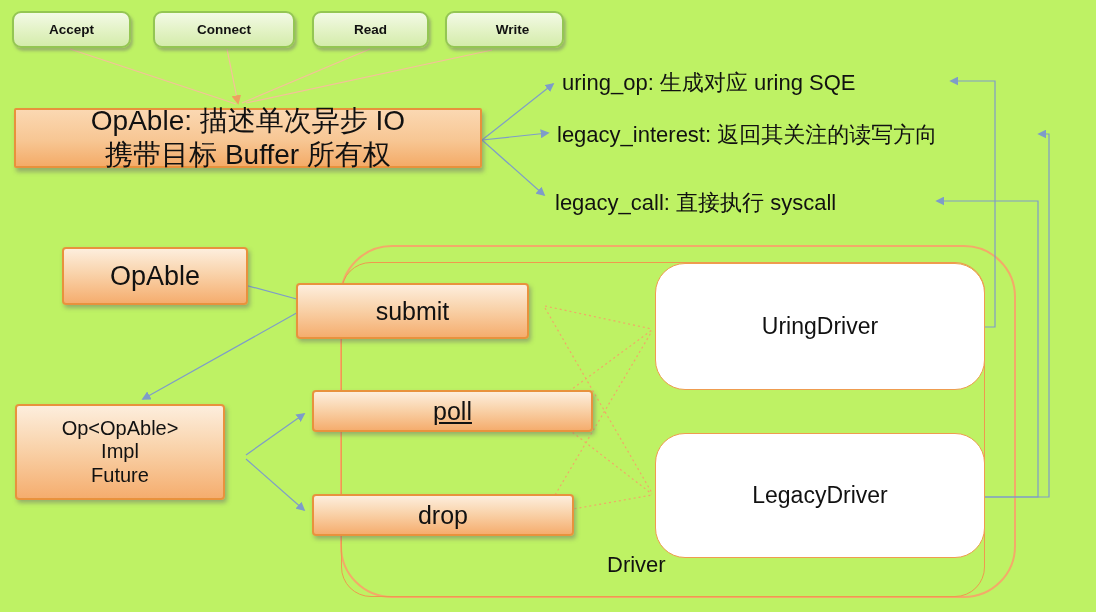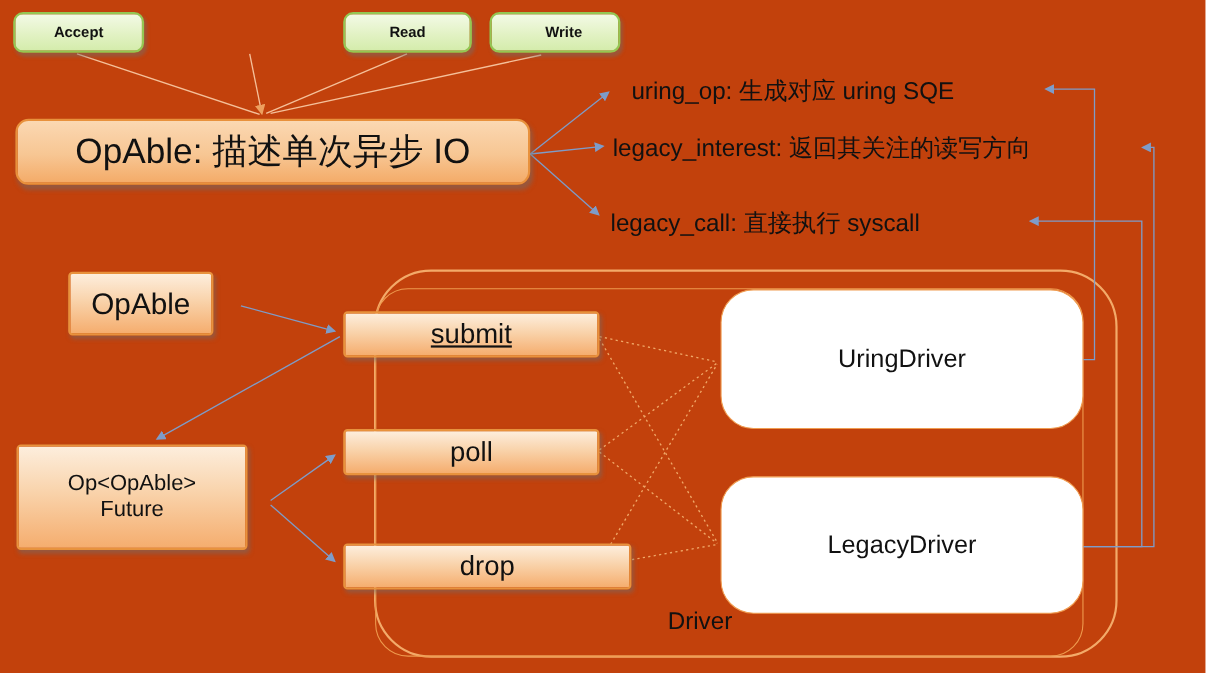--- a/index.html
+++ b/index.html
@@ -1,17 +1,17 @@
 <!DOCTYPE html>
 <html><head>
 <meta charset="utf-8">
 <style>
   html,body{margin:0;padding:0;background:#ffffff;}
   .canvas{
-    position:relative;width:1096px;height:612px;background:#c2410c;overflow:hidden;
+    position:relative;width:1096px;height:612px;background:#bef264;overflow:hidden;
     font-family:"Liberation Sans","DejaVu Sans",sans-serif;color:#111;
   }
   .abs{position:absolute;box-sizing:border-box;}
   .wires{position:absolute;left:0;top:0;width:1096px;height:612px;pointer-events:none;z-index:2;}
   
   .gbox{
     background:linear-gradient(180deg,#f3fae6 0%,#e2f2c4 55%,#d4ecab 100%);
     border:2px solid #94c653;border-radius:9px;
     box-shadow:2px 3px 3px rgba(110,110,110,0.45);
     display:flex;align-items:center;justify-content:center;
@@ -20,24 +20,24 @@
   
   .obox{
     background:linear-gradient(180deg,#fdeedd 0%,#f9d3ab 45%,#f5ad6e 100%);
     border:2px solid #e8923d;border-radius:4px;
     box-shadow:2px 3px 4px rgba(110,110,110,0.5);
     display:flex;align-items:center;justify-content:center;
     text-align:center;z-index:3;
   }
   .descbox{
     background:linear-gradient(180deg,#fbd8b2 0%,#f7c693 55%,#f4ab68 100%);
-    border:2px solid #e8913c;border-radius:12px;
+    border:2px solid #e8913c;border-radius:2px;
     box-shadow:2px 4px 4px rgba(110,110,110,0.5);
     display:flex;flex-direction:column;align-items:center;justify-content:center;
-    font-size:32px;line-height:1.22;text-align:center;z-index:3;
+    font-size:28px;line-height:1.22;text-align:center;z-index:3;
   }
   .mlabel{font-size:22px;white-space:nowrap;z-index:3;}
   
   .drv-outer{border:2px solid #f3aa69;border-radius:52px;z-index:1;}
   .drv-inner{border:1.5px solid #ee9a4e;border-radius:30px;z-index:1;}
   .wdriver{
     background:#ffffff;border:1.5px solid #ef9c50;border-radius:30px;
     display:flex;align-items:center;justify-content:center;font-size:23px;z-index:3;
   }
   .drv-label{font-size:22px;z-index:3;white-space:nowrap;}
@@ -91,50 +91,55 @@
       <path d="M545,409 L652,330"></path>
       <path d="M545,411 L652,494"></path>
       <path d="M545,512 L652,331"></path>
       <path d="M545,514 L652,495"></path>
     </g>
   </svg>
 
   <div class="abs gbox" style="left:12px;top:11px;width:119px;height:37px;">
     <span>Accept</span>
   </div>
+  <div class="abs gbox" style="left:153px;top:11px;width:142px;height:37px;">
+    <span>Connect</span>
+  </div>
   <div class="abs gbox" style="left:312px;top:11px;width:117px;height:37px;">
     <span>Read</span>
   </div>
   <div class="abs gbox" style="left:445px;top:11px;width:119px;height:37px;padding-left:16px;">
     <span>Write</span>
   </div>
 
   <div class="abs descbox" style="left:14px;top:108px;width:468px;height:60px;">
     <span>OpAble: 描述单次异步 IO</span>
+    <span>携带目标 Buffer 所有权</span>
   </div>
 
-  <div class="abs mlabel" style="left:562px;top:68px;margin-left:12px;">uring_op: 生成对应 uring SQE</div>
+  <div class="abs mlabel" style="left:562px;top:68px;">uring_op: 生成对应 uring SQE</div>
   <div class="abs mlabel" style="left:557px;top:120px;">legacy_interest: 返回其关注的读写方向</div>
   <div class="abs mlabel" style="left:555px;top:188px;text-align:right;">legacy_call: 直接执行 syscall</div>
 
-  <div class="abs obox fs27" style="left:62px;top:247px;width:132px;height:58px;">
+  <div class="abs obox fs27" style="left:62px;top:247px;width:186px;height:58px;">
     <span>OpAble</span>
   </div>
 
   <div class="abs obox oplines" style="left:15px;top:404px;width:210px;height:96px;">
     <div>
       <div>Op&lt;OpAble&gt;</div>
+      <div>Impl</div>
       <div>Future</div>
     </div>
   </div>
 
-  <div class="abs obox fs25" style="left:312px;top:283px;width:233px;height:42px;text-decoration:underline;">
+  <div class="abs obox fs25" style="left:296px;top:283px;width:233px;height:56px;">
     <span>submit</span>
   </div>
-  <div class="abs obox fs25" style="left:312px;top:390px;width:233px;height:42px;">
+  <div class="abs obox fs25" style="left:312px;top:390px;width:281px;height:42px;text-decoration:underline;">
     <span>poll</span>
   </div>
   <div class="abs obox fs25" style="left:312px;top:494px;width:262px;height:42px;">
     <span>drop</span>
   </div>
 
   <div class="abs wdriver" style="left:655px;top:263px;width:330px;height:127px;">
     <span>UringDriver</span>
   </div>
   <div class="abs wdriver" style="left:655px;top:433px;width:330px;height:125px;">

